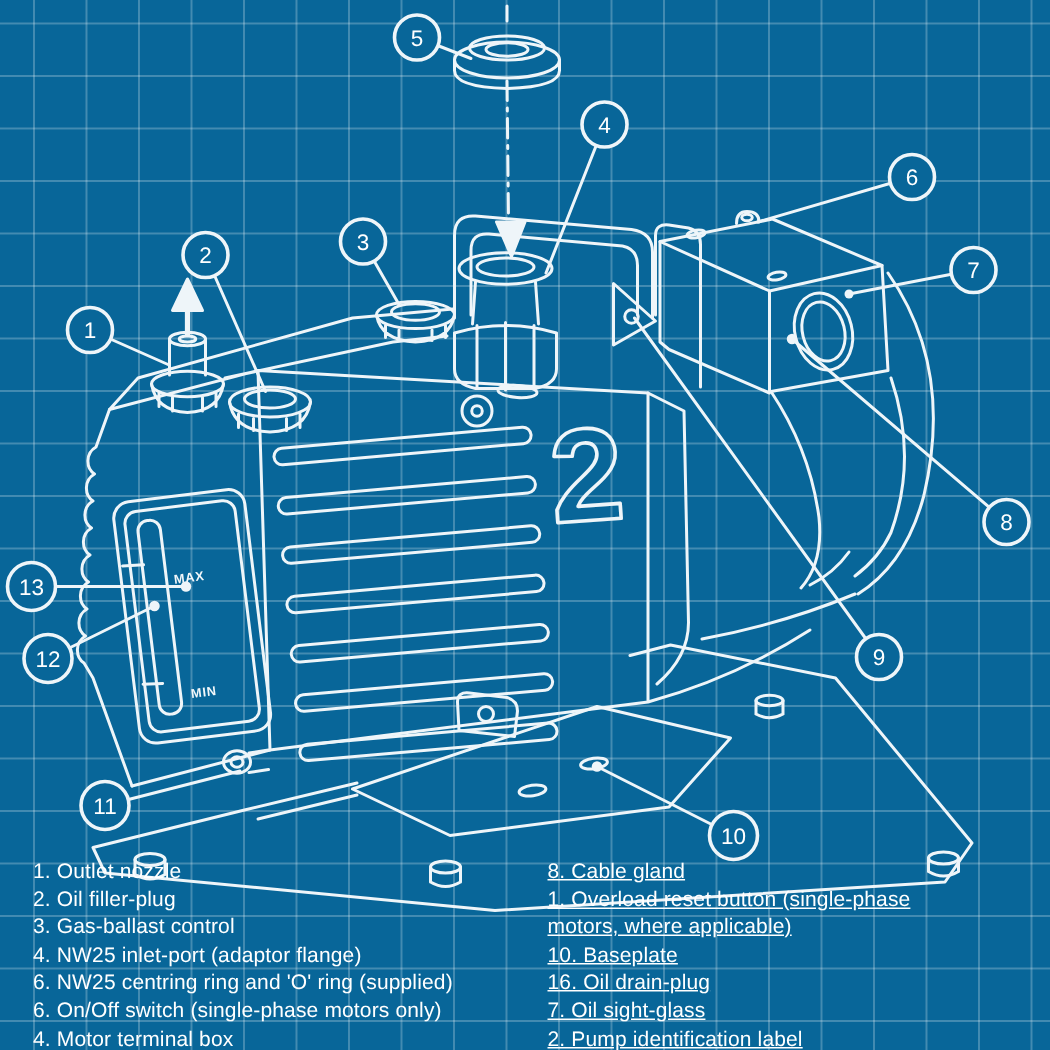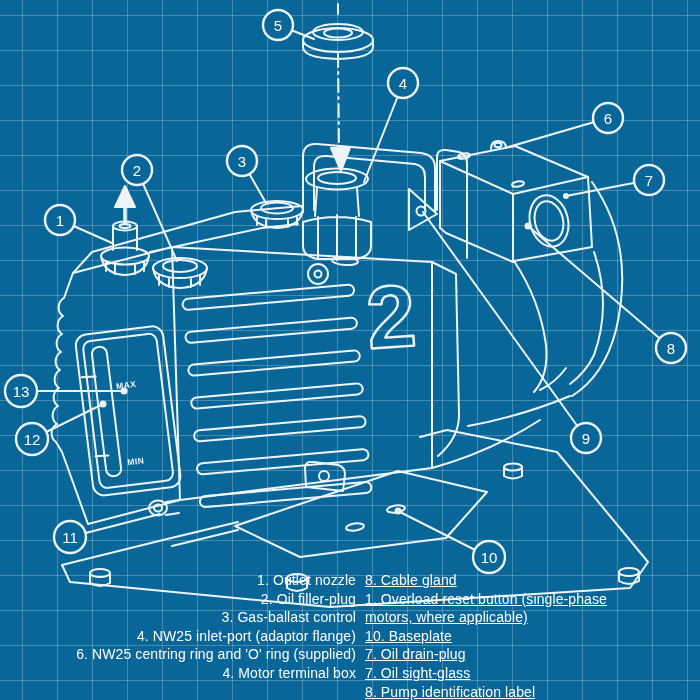--- a/index.html
+++ b/index.html
@@ -16,21 +16,21 @@
     font-family:"Liberation Sans", sans-serif;
   }
   svg.art{position:absolute;left:0;top:0;}
   .legend-col{
     position:absolute;
     color:#ffffff;
     font-size:14px;
     line-height:18.6px;
     letter-spacing:0.1px;
   }
-  .legend-left{left:22px;top:571px;width:334px;text-align:right;}
+  .legend-left{left:22px;top:571px;width:334px;}
   .legend-right{left:365px;top:571px;width:284px;text-decoration:underline;}
   .callout-num{font-size:15px;fill:#ffffff;font-family:"Liberation Sans",sans-serif;}
   .tiny-label{font-size:8.5px;font-weight:bold;fill:#f2f7fa;font-family:"Liberation Sans",sans-serif;letter-spacing:0.5px;}
 </style>
 </head>
 <body>
 
 <div class="screen">
 
 <svg class="art" width="700" height="700" viewBox="0 0 700 700">
@@ -263,24 +263,25 @@
     </g>
   </g>
 </svg>
 
 <div class="legend-col legend-left">
   <div>1. Outlet nozzle</div>
   <div>2. Oil filler-plug</div>
   <div>3. Gas-ballast control</div>
   <div>4. NW25 inlet-port (adaptor flange)</div>
   <div>6. NW25 centring ring and 'O' ring (supplied)</div>
+  <div>6. On/Off switch (single-phase motors only)</div>
   <div>4. Motor terminal box</div>
 </div>
 <div class="legend-col legend-right">
   <div>8. Cable gland</div>
   <div>1. Overload reset button (single-phase motors, where applicable)</div>
   <div>10. Baseplate</div>
-  <div>7. Oil drain-plug</div>
+  <div>16. Oil drain-plug</div>
   <div>7. Oil sight-glass</div>
-  <div>8. Pump identification label</div>
+  <div>2. Pump identification label</div>
 </div>
 
 </div>
 
 </body></html>

